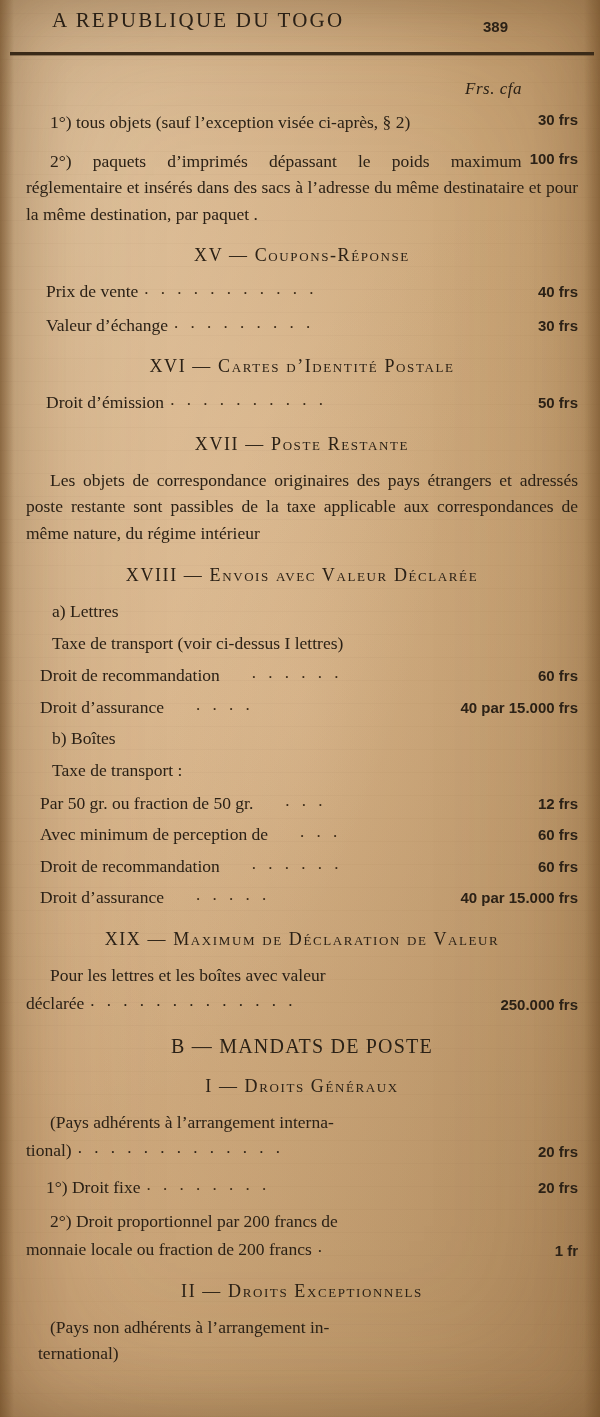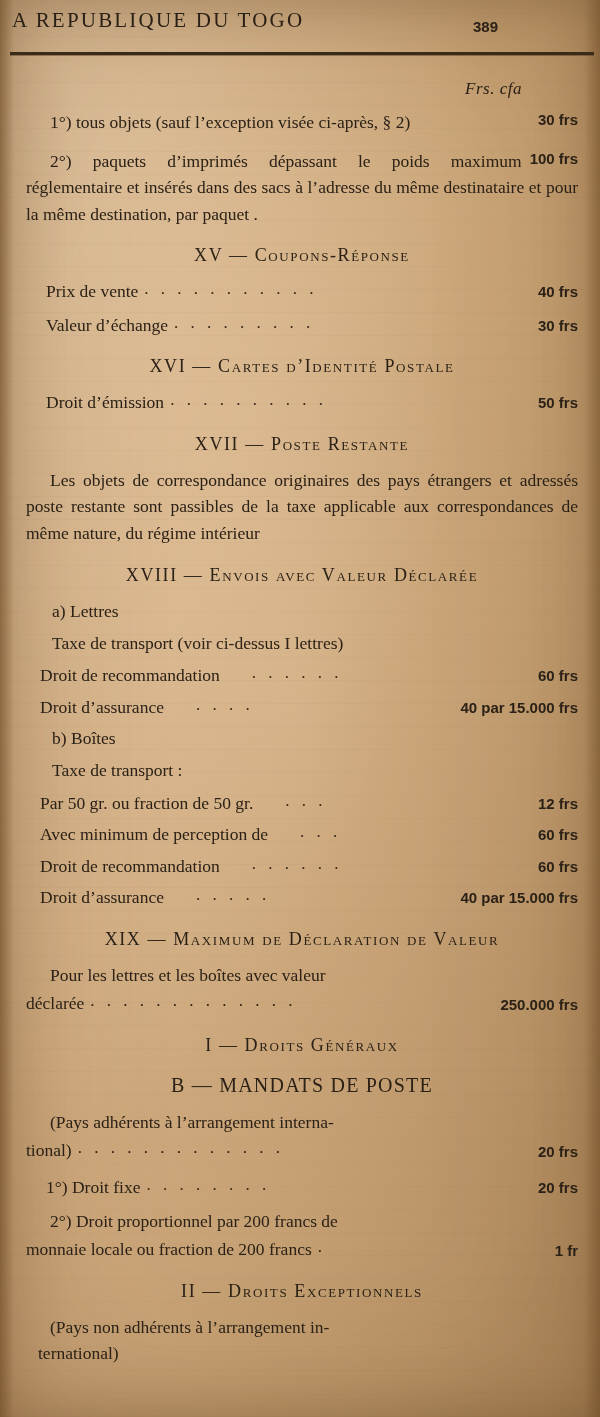--- a/index.html
+++ b/index.html
@@ -43,30 +43,31 @@
     pointer-events:none;
   }
 
   .content { position:relative; z-index:3; }
 
   
   .runhead {
     position:relative;
     height:42px;
     padding:8px 18px 0 12px;
+    margin-left:40px;
   }
   .runhead .title {
     font-variant:small-caps;
     letter-spacing:2.2px;
     font-size:21px;
     color:#2a2016;
     white-space:nowrap;
   }
   .runhead .pageno {
-    position:absolute; right:102px; top:18px;
+    position:absolute; right:92px; top:18px;
     font-weight:bold; font-size:15px;
     font-family:"Liberation Sans", sans-serif;
   }
   .rule {
     height:3px;
     margin:2px 6px 0 10px;
     background:#3a2a18;
     box-shadow:0 1px 0 rgba(60,40,20,0.4);
   }
 
@@ -281,22 +282,22 @@
 
     <div class="para-amt">
       <span class="first">Pour  les  lettres  et  les  boîtes  avec  valeur</span>
       <div class="amtline">
         <span class="txt">déclarée</span>
         <span class="dots">. . . . . . . . . . . . .</span>
         <span class="val">250.000 frs</span>
       </div>
     </div>
 
+    <h3 class="sechead big">B — MANDATS DE POSTE</h3>
     <h3 class="sechead">I — Droits Généraux</h3>
-    <h3 class="sechead big">B — MANDATS DE POSTE</h3>
 
     <div class="para-amt">
       <span class="first">(Pays  adhérents  à  l’arrangement  interna-</span>
       <div class="amtline">
         <span class="txt">tional)</span>
         <span class="dots">. . . . . . . . . . . . .</span>
         <span class="val">20 frs</span>
       </div>
     </div>
 

